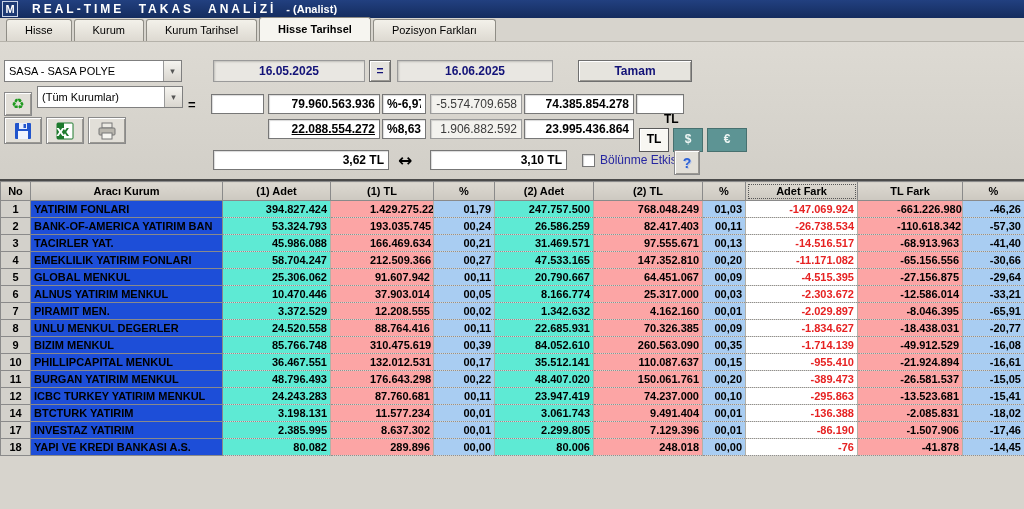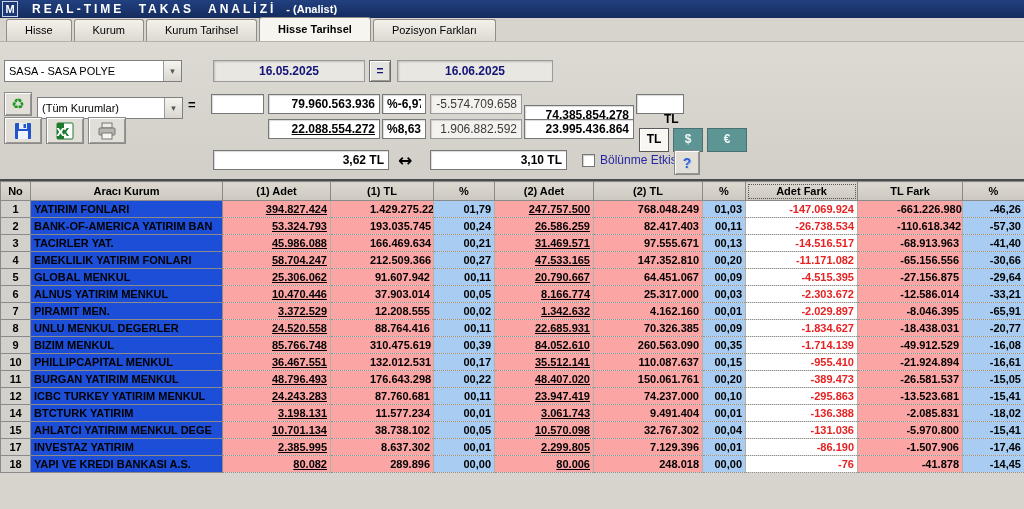--- a/index.html
+++ b/index.html
@@ -53,21 +53,21 @@
   
   #tablewrap{position:absolute;left:0;top:179px;width:1024px;border-top:2px solid #4a4a4a;}
   table{border-collapse:collapse;table-layout:fixed;width:1024px;font-size:11px;}
   th,td{overflow:hidden;white-space:nowrap;padding:0 3px;box-sizing:border-box;}
   thead th{height:19px;background:linear-gradient(#ddd9d1,#ccc8c0);border:1px solid #8a8a8a;
            font-weight:bold;text-align:center;}
   thead th.sorted{outline:1px dotted #555;outline-offset:-3px;}
   tbody td{height:17px;font-weight:bold;border-right:1px solid #b3b1a8;border-bottom:1px dotted #8f8f8f;text-align:right;}
   td.c-no{background:#d3d1cb;border:1px solid #8a8a8a;text-align:center;font-weight:bold;}
   td.c-name{background:#1d4ed8;border:1px solid #8a8a8a;text-align:left;}
-  td.c-green{background:#fca5a5;text-decoration:underline;}
+  td.c-green{background:#5eead4;}
   td.c-yellow{background:#fca5a5;padding-left:39px;}
   td.c-blue{background:#a9cdf2;}
   td.c-red{background:#fff;color:#e62222;}
 </style>
 </head>
 <body>
 
 <div id="app">
 
   <div id="titlebar">
@@ -86,34 +86,35 @@
 
   <div id="panel">
 
     <div class="combo abs" style="left:4px;top:18px;width:178px;gap:48px;">
       <span class="ctext">SASA - SASA POLYESTER S</span>
       <span class="cbtn">▾</span>
     </div>
     <div class="datefld abs" style="left:213px;top:18px;width:152px;height:22px;">16.05.2025</div>
     <div class="btn3d navy abs" style="left:369px;top:18px;width:22px;height:22px;line-height:20px;">=</div>
     <div class="datefld abs" style="left:397px;top:18px;width:156px;height:22px;">16.06.2025</div>
+    <div class="btn3d navy abs" style="left:578px;top:18px;width:114px;height:22px;line-height:20px;">Tamam</div>
 
     <div class="iconbtn abs" style="left:4px;top:50px;width:28px;height:24px;">
       <span class="recycle">♻</span>
     </div>
-    <div class="combo abs" style="left:37px;top:55px;width:146px;">
+    <div class="combo abs" style="left:37px;top:44px;width:146px;">
       <span class="ctext">(Tüm Kurumlar)</span>
       <span class="cbtn">▾</span>
     </div>
     <div class="eqlabel abs" style="left:188px;top:55px;">=</div>
     <input class="disp abs" style="left: 211px; top: 52px; width: 53px; height: 20px;" value="">
     <input class="disp abs" style="left: 268px; top: 52px; width: 112px; height: 20px;" readonly="" value="79.960.563.936">
     <input class="disp abs" style="left: 382px; top: 52px; width: 44px; height: 20px;" readonly="" value="%-6,97">
     <input class="disp grey abs" style="left: 430px; top: 52px; width: 92px; height: 20px;" readonly="" value="-5.574.709.658">
-    <input class="disp abs" style="left: 524px; top: 63px; width: 110px; height: 20px;" readonly="" value="74.385.854.278">
+    <input class="disp abs" style="left: 524px; top: 52px; width: 110px; height: 20px;" readonly="" value="74.385.854.278">
     <input class="disp abs" style="left: 636px; top: 52px; width: 48px; height: 20px;" value="">
 
     <div class="iconbtn abs" style="left:4px;top:75px;width:38px;height:27px;">
       <svg width="18" height="18" viewBox="0 0 18 18">
         <rect x="1" y="1" width="16" height="16" rx="1" fill="#2255cc"></rect>
         <rect x="5" y="1" width="8" height="6" fill="#e8eefc"></rect>
         <rect x="9.5" y="2" width="2.5" height="4" fill="#2255cc"></rect>
         <rect x="4" y="9" width="10" height="8" fill="#f2f5fd"></rect>
       </svg>
     </div>
@@ -347,33 +348,20 @@
             <td class="c-yellow">11.577.234</td>
             <td class="c-blue">00,01</td>
             <td class="c-green">3.061.743</td>
             <td class="c-yellow">9.491.404</td>
             <td class="c-blue">00,01</td>
             <td class="c-red">-136.388</td>
             <td class="c-yellow">-2.085.831</td>
             <td class="c-blue">-18,02</td>
           </tr>
           <tr>
-            <td class="c-no">15</td>
-            <td class="c-name">AHLATCI YATIRIM MENKUL DEGE</td>
-            <td class="c-green">10.701.134</td>
-            <td class="c-yellow">38.738.102</td>
-            <td class="c-blue">00,05</td>
-            <td class="c-green">10.570.098</td>
-            <td class="c-yellow">32.767.302</td>
-            <td class="c-blue">00,04</td>
-            <td class="c-red">-131.036</td>
-            <td class="c-yellow">-5.970.800</td>
-            <td class="c-blue">-15,41</td>
-          </tr>
-          <tr>
             <td class="c-no">17</td>
             <td class="c-name">INVESTAZ YATIRIM</td>
             <td class="c-green">2.385.995</td>
             <td class="c-yellow">8.637.302</td>
             <td class="c-blue">00,01</td>
             <td class="c-green">2.299.805</td>
             <td class="c-yellow">7.129.396</td>
             <td class="c-blue">00,01</td>
             <td class="c-red">-86.190</td>
             <td class="c-yellow">-1.507.906</td>

